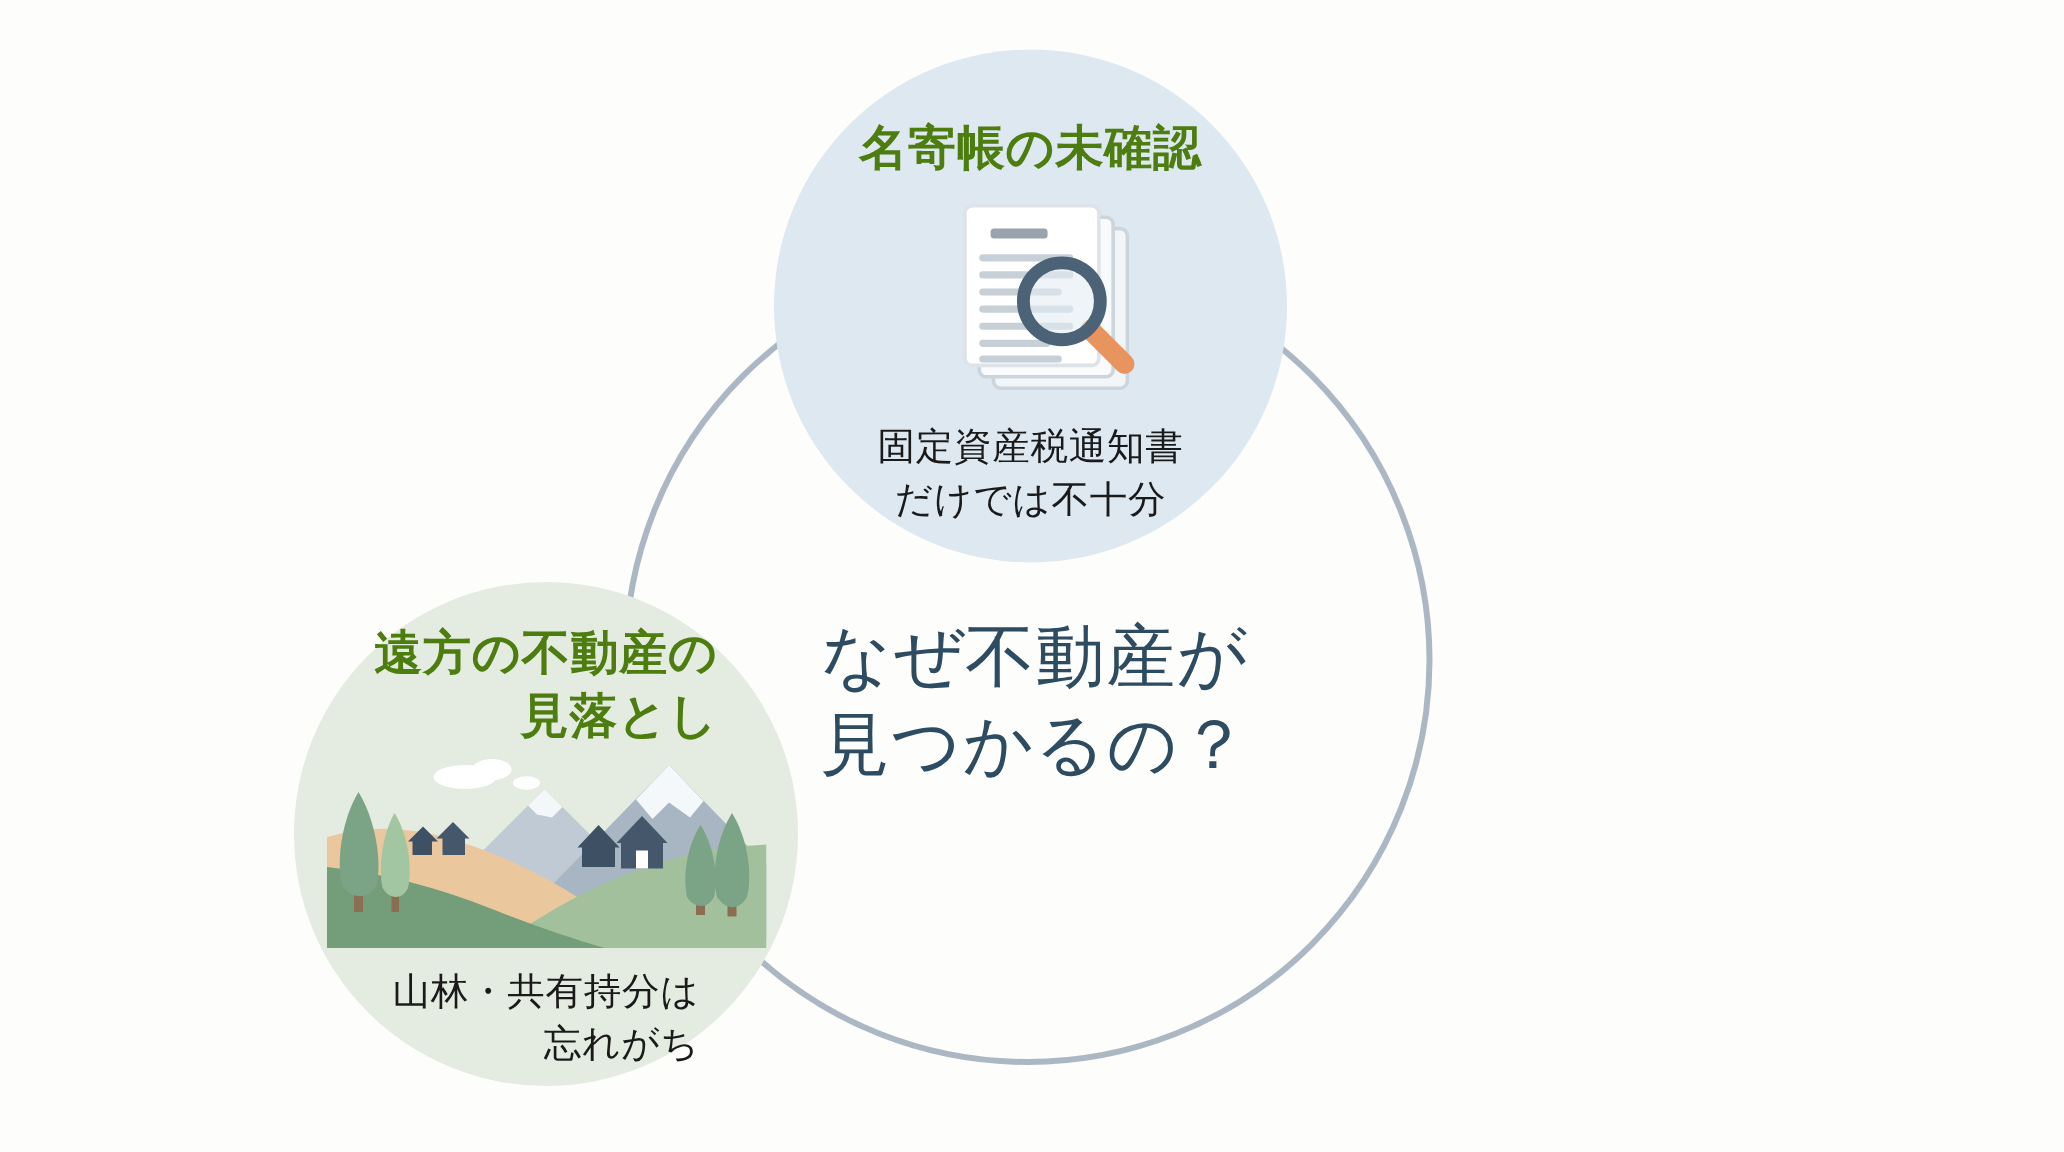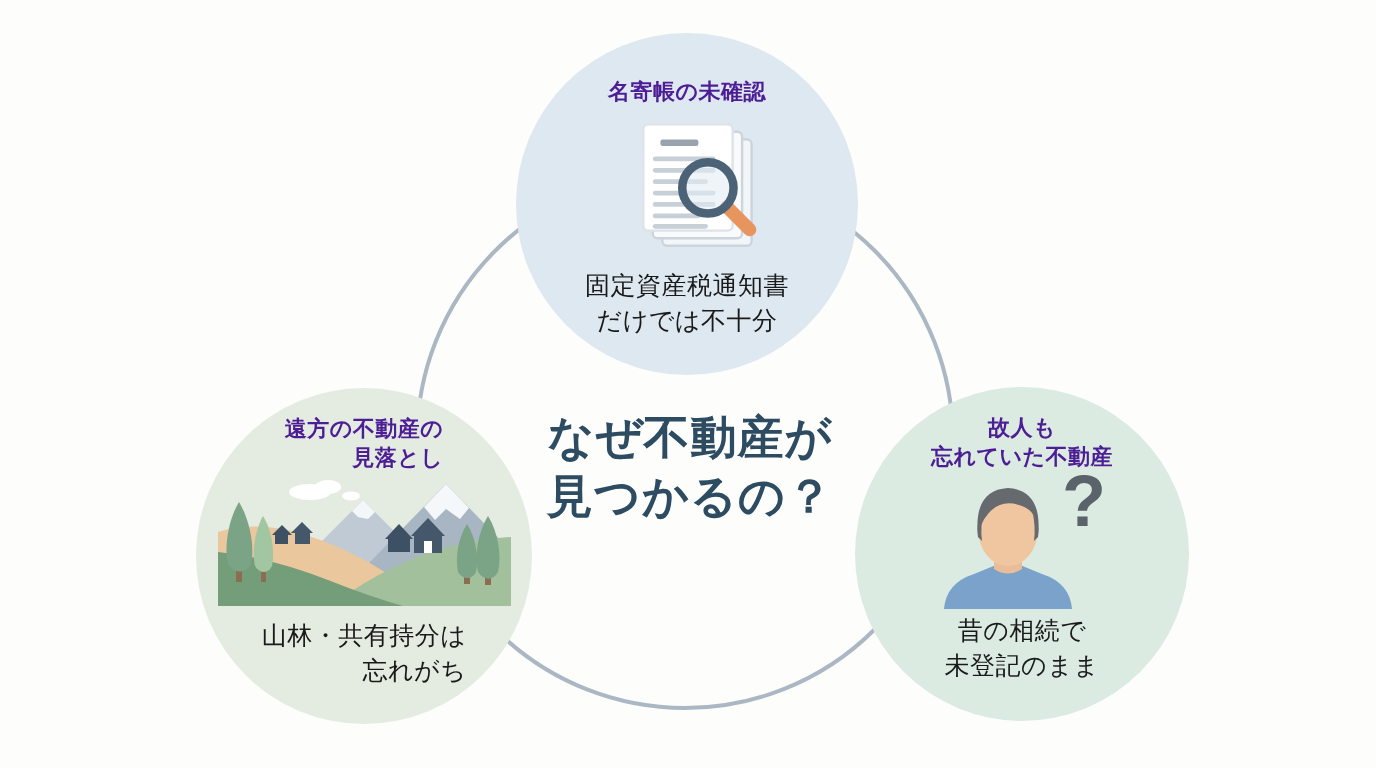--- a/index.html
+++ b/index.html
@@ -28,22 +28,22 @@
     display:flex;
     flex-direction:column;
     align-items:center;
     text-align:center;
   }
   .node-top   { left:516px; top:33px;  width:342px; height:342px; background:#dee8f0; padding-top:44px; }
   .node-left  { left:196px; top:388px; width:336px; height:336px; background:#e4ece1; padding-top:26px;text-align:right; }
   .node-right { left:855px; top:387px; width:334px; height:334px; background:#dcebe2; padding-top:26px; }
 
   .node-title {
-    font-size:22px; font-weight:800; line-height:1.32;
-    color:#4c1d95; white-space:pre-line; letter-spacing:0.5px;
+    font-size:32px; font-weight:800; line-height:1.32;
+    color:#4d7c0f; white-space:pre-line; letter-spacing:0.5px;
   }
   .node-caption {
     font-size:25px; font-weight:400; line-height:1.4;
     color:#1a1a1a; white-space:pre-line; letter-spacing:0.5px;
   }
   .node-top .node-caption  { margin-top:14px; }
   .node-left .node-caption { margin-top:12px; }
   .node-right .node-caption{ margin-top:4px; }
 
   .icon-docs { margin-top:10px; width:152px; height:138px; }
@@ -57,21 +57,21 @@
   .question-mark {
     position:absolute; left:148px; top:-14px;
     font-size:72px; font-weight:700; color:#5a626a;
     line-height:1;
   }
 
   .center-title {
     position:absolute;
     left:690px; top:408px;
     transform:translateX(-50%);
-    font-size:46px; font-weight:700;
+    font-size:46px; font-weight:400;
     line-height:1.28; letter-spacing:1px;
     color:#2d4b61;
     text-align:center;
     white-space:pre-line;
     width:600px;
   }
 </style>
 </head>
 <body>
 
@@ -139,34 +139,17 @@
 
       <rect x="246" y="94" width="6" height="12" fill="#8b6e51"></rect>
       <path d="M249,46 C240,60 237,80 240,94 C245,102 254,102 258,94 C261,80 258,60 249,46 Z" fill="#7ba386"></path>
       <rect x="267" y="94" width="6" height="13" fill="#8b6e51"></rect>
       <path d="M270,38 C260,54 256,78 260,94 C266,103 275,103 280,94 C284,78 280,54 270,38 Z" fill="#7ba386"></path>
     </svg>
     <div class="node-caption">山林・共有持分は
 忘れがち</div>
   </div>
 
-  <div class="node node-right">
-    <div class="node-title">故人も
-忘れていた不動産</div>
-    <div class="icon-person-wrap">
-      <svg width="140" height="130" viewBox="0 0 140 130" aria-hidden="true">
-        <path d="M6,130 Q8,104 36,95 L58,86 Q70,97 82,86 L104,95 Q132,104 134,130 Z" fill="#7ba2cb"></path>
-        <path d="M56,68 h28 v22 q-14,9 -28,0 Z" fill="#e9bd97"></path>
-        <ellipse cx="70" cy="50" rx="30" ry="37" fill="#f0c6a1"></ellipse>
-        <path d="M40,58 Q35,11 70,9 Q105,11 100,58 Q101,33 84,27 Q63,19 50,35 Q42,44 40,58 Z" fill="#66696e"></path>
-        <path d="M40,58 Q38,40 46,30 Q42,48 44,62 Z" fill="#66696e"></path>
-        <path d="M100,58 Q102,40 94,30 Q98,48 96,62 Z" fill="#66696e"></path>
-      </svg>
-      <span class="question-mark">?</span>
-    </div>
-    <div class="node-caption">昔の相続で
-未登記のまま</div>
-  </div>
 
   <div class="center-title">なぜ不動産が
 見つかるの？</div>
 
 </div>
 
 </body></html>

